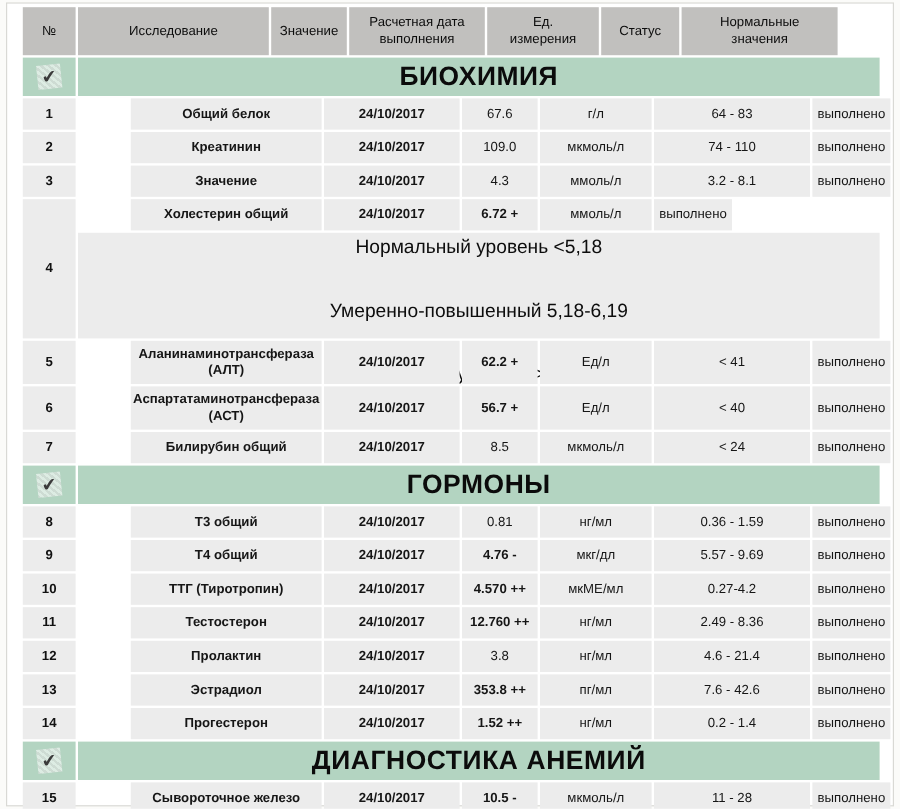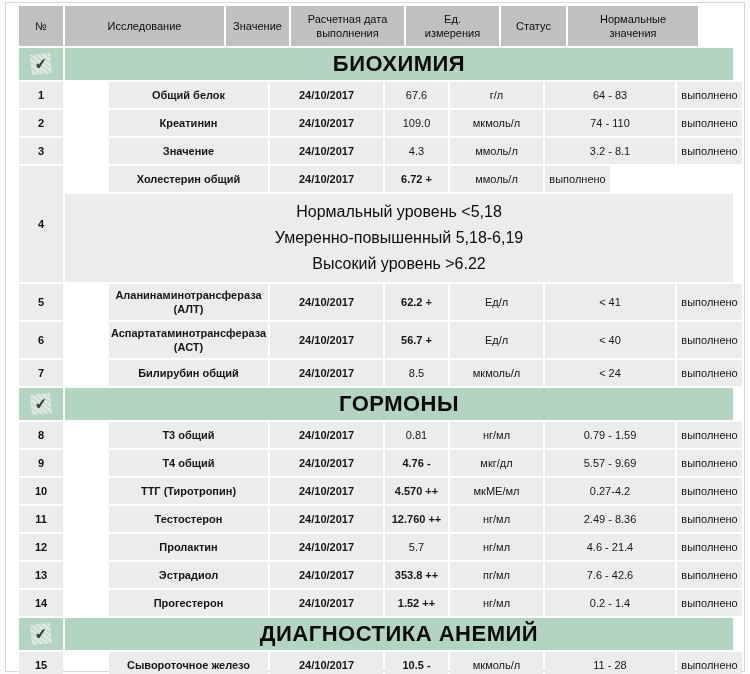--- a/index.html
+++ b/index.html
@@ -51,22 +51,22 @@
     background:#ececec;min-height:26px;box-sizing:border-box;padding:4px 6px;
     display:flex;align-items:center;justify-content:center;text-align:center;
     font-size:11px;line-height:14px;flex:0 0 auto;color:#161616;
   }
   .c-name{font-weight:bold;white-space:pre-line;}
   .c-date{font-weight:bold;}
   .c-value.flagged{font-weight:bold;}
   .c-status{font-size:10px;color:#1d1d1d;}
   .note-cell{
     margin-top:2px;width:668px;height:88px;background:#ececec;box-sizing:border-box;
-    display:flex;flex-direction:column;align-items:center;justify-content:center;
-    font-size:16px;line-height:26px;color:#0d0d0d;text-align:center;
+    display:flex;flex-direction:column;align-items:center;
+    font-size:16px;line-height:26px;color:#0d0d0d;text-align:center;gap:27px;
   }
 </style>
 </head>
 <body>
 
 <div class="page-frame">
   <div class="lab-table">
     <div class="thead" id="thead">
   <div class="th col-0">№</div>
 
@@ -205,21 +205,21 @@
   </div>
 
   <div class="tr">
     <div class="num-cell col-0">8</div>
     <div class="row-right">
       <div class="tr-line">
         <div class="td c-name col-1">Т3 общий</div>
         <div class="td c-date col-2">24/10/2017</div>
         <div class="td c-value col-3">0.81</div>
         <div class="td c-units col-4">нг/мл</div>
-        <div class="td c-normal col-5">0.79 - 1.59</div>
+        <div class="td c-normal col-5">0.36 - 1.59</div>
         <div class="td c-status col-6">выполнено</div>
       </div>
     </div>
   </div>
 
   <div class="tr">
     <div class="num-cell col-0">9</div>
     <div class="row-right">
       <div class="tr-line">
         <div class="td c-name col-1">Т4 общий</div>
@@ -259,21 +259,21 @@
       </div>
     </div>
   </div>
 
   <div class="tr">
     <div class="num-cell col-0">12</div>
     <div class="row-right">
       <div class="tr-line">
         <div class="td c-name col-1">Пролактин</div>
         <div class="td c-date col-2">24/10/2017</div>
-        <div class="td c-value col-3">5.7</div>
+        <div class="td c-value col-3">3.8</div>
         <div class="td c-units col-4">нг/мл</div>
         <div class="td c-normal col-5">4.6 - 21.4</div>
         <div class="td c-status col-6">выполнено</div>
       </div>
     </div>
   </div>
 
   <div class="tr">
     <div class="num-cell col-0">13</div>
     <div class="row-right">

